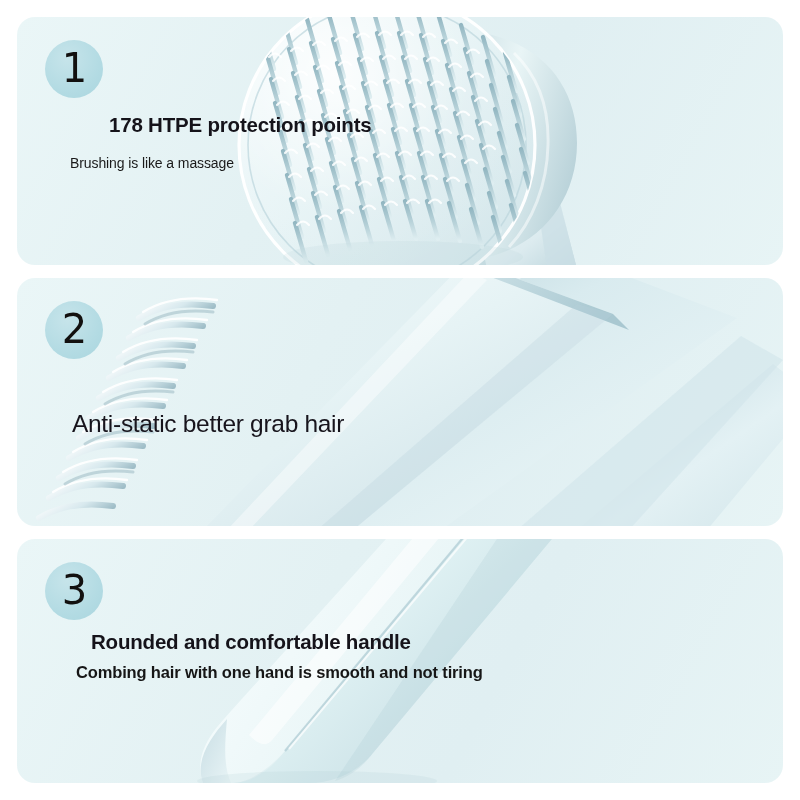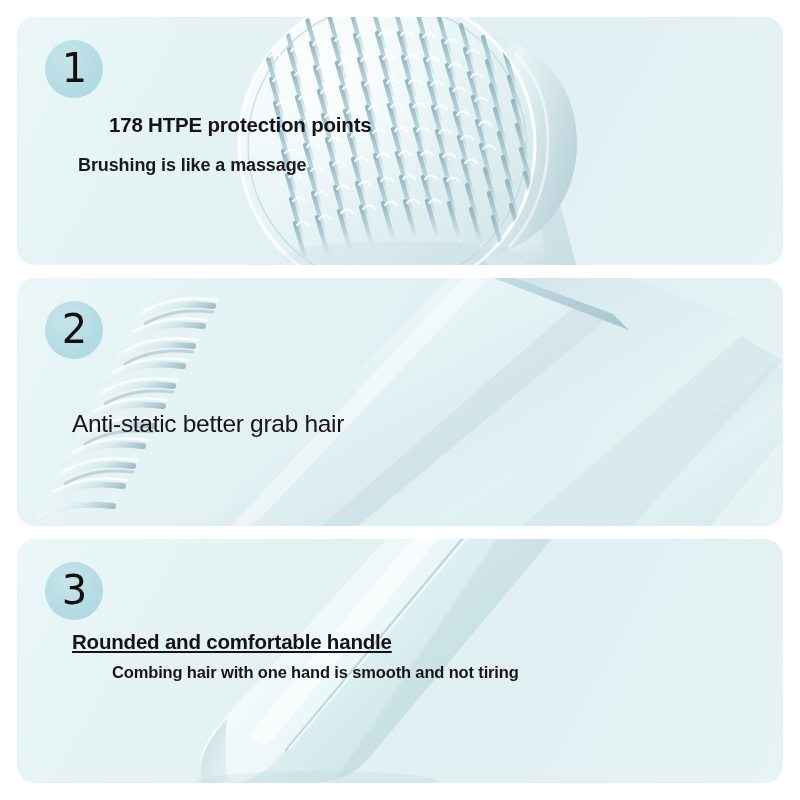--- a/index.html
+++ b/index.html
@@ -68,55 +68,53 @@
     white-space: nowrap;
   }
   .t-head-xl {
     font-size: 24.5px;
     font-weight: 400;
     color: #17141c;
     letter-spacing: -0.3px;
     white-space: nowrap;
   }
   .t-sub {
-    font-size: 18px;
-    font-weight: 700;
+    font-size: 14px;
+    font-weight: 400;
     color: #1a1a1a;
     letter-spacing: -0.1px;
     white-space: nowrap;
-    margin-left: 8px;
   }
   .t-small {
     font-size: 15.5px;
     font-weight: 700;
     color: #141414;
     letter-spacing: -0.1px;
     white-space: nowrap;
   }
   .t-sub-wrap {
     font-size: 16.5px;
     font-weight: 700;
     color: #161616;
     letter-spacing: -0.15px;
     line-height: 1.32;
     width: 420px;
     white-space: normal;
-    margin-left: 36px;
   }
   .deg { font-size: 0.62em; vertical-align: super; line-height: 0; }
   .spacer-gap { display: inline-block; width: 22px; }
 
   
   .c1-title { left: 76px; top: 113px; margin-left: 33px; }
   .c1-sub   { left: 70px; top: 155px; }
   
   .c2-small { left: 73px; top: 372px; }
   .c2-title { left: 72px; top: 410px; }
   
-  .c3-title { left: 72px; top: 630px; text-decoration: underline; }
+  .c3-title { left: 91px; top: 630px; }
   .c3-sub   { left: 76px; top: 662px; }
 
   
   .art { position: absolute; inset: 0; z-index: 1; pointer-events: none; }
   .art svg { display: block; width: 100%; height: 100%; }
 </style>
 </head>
 <body>
 
 <div class="page">

